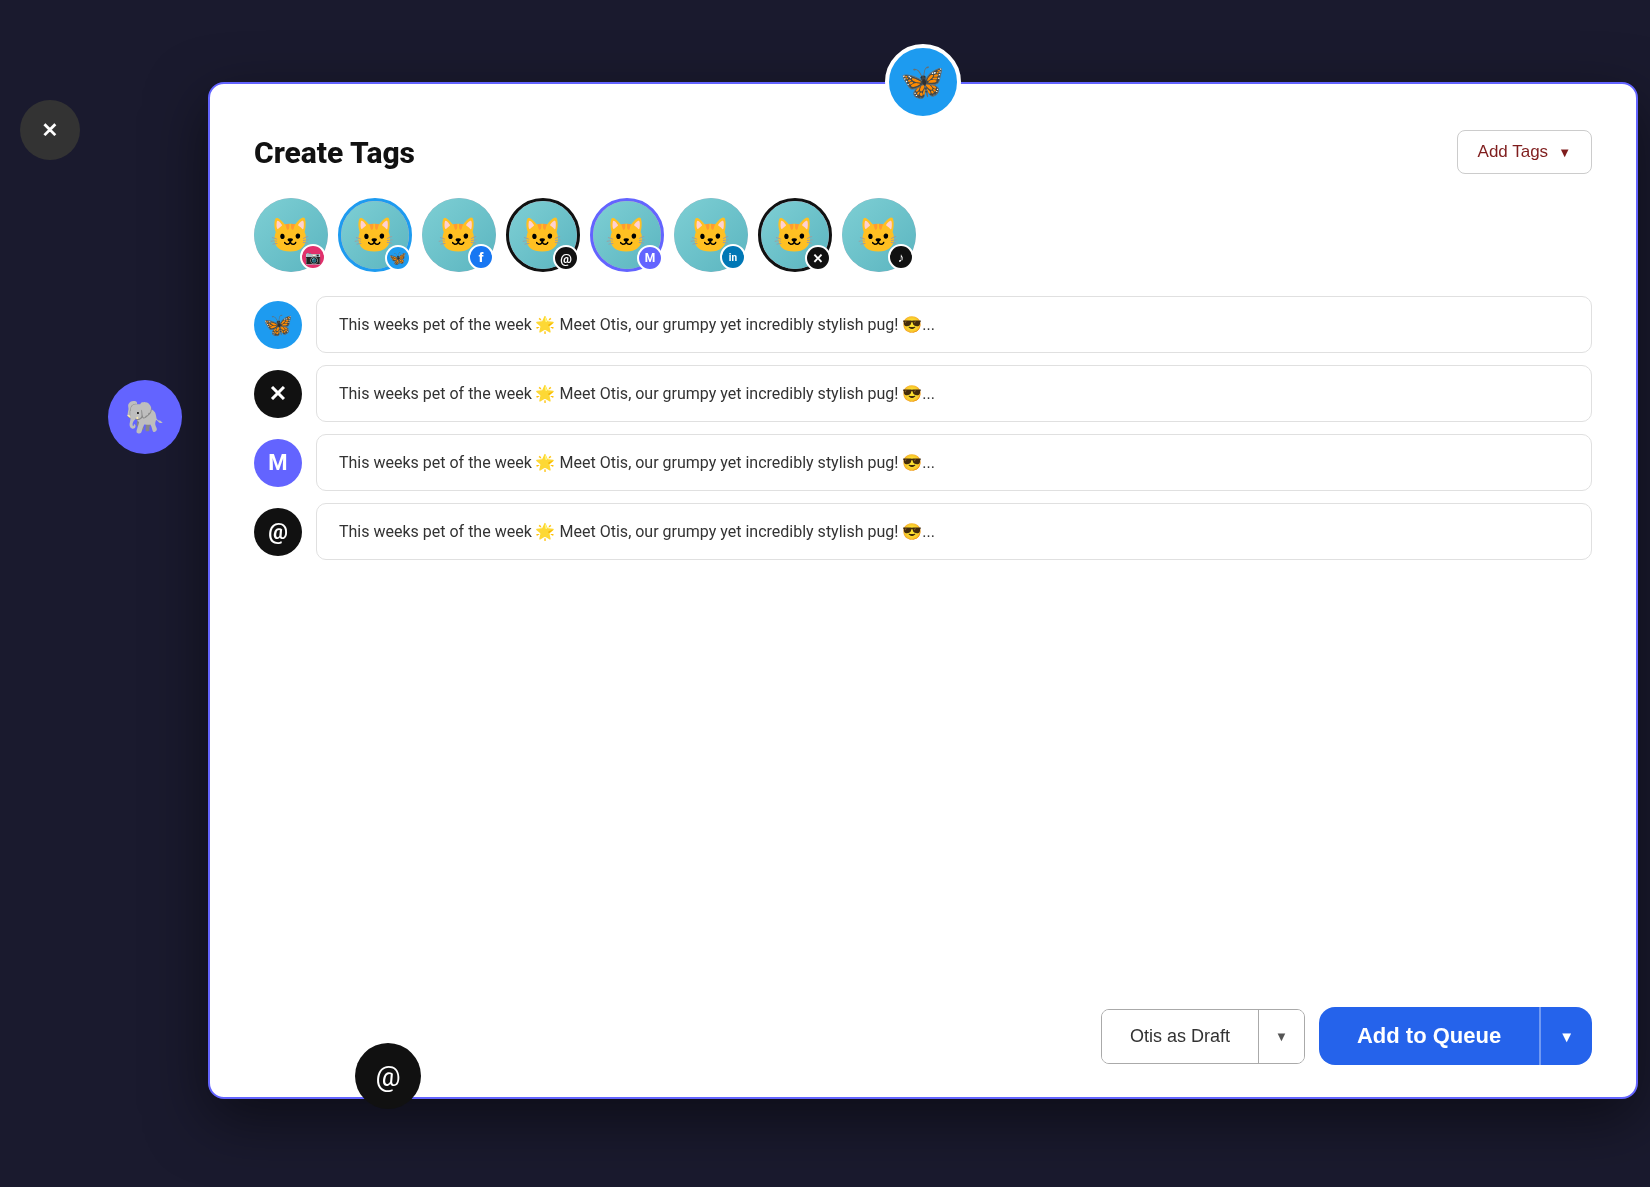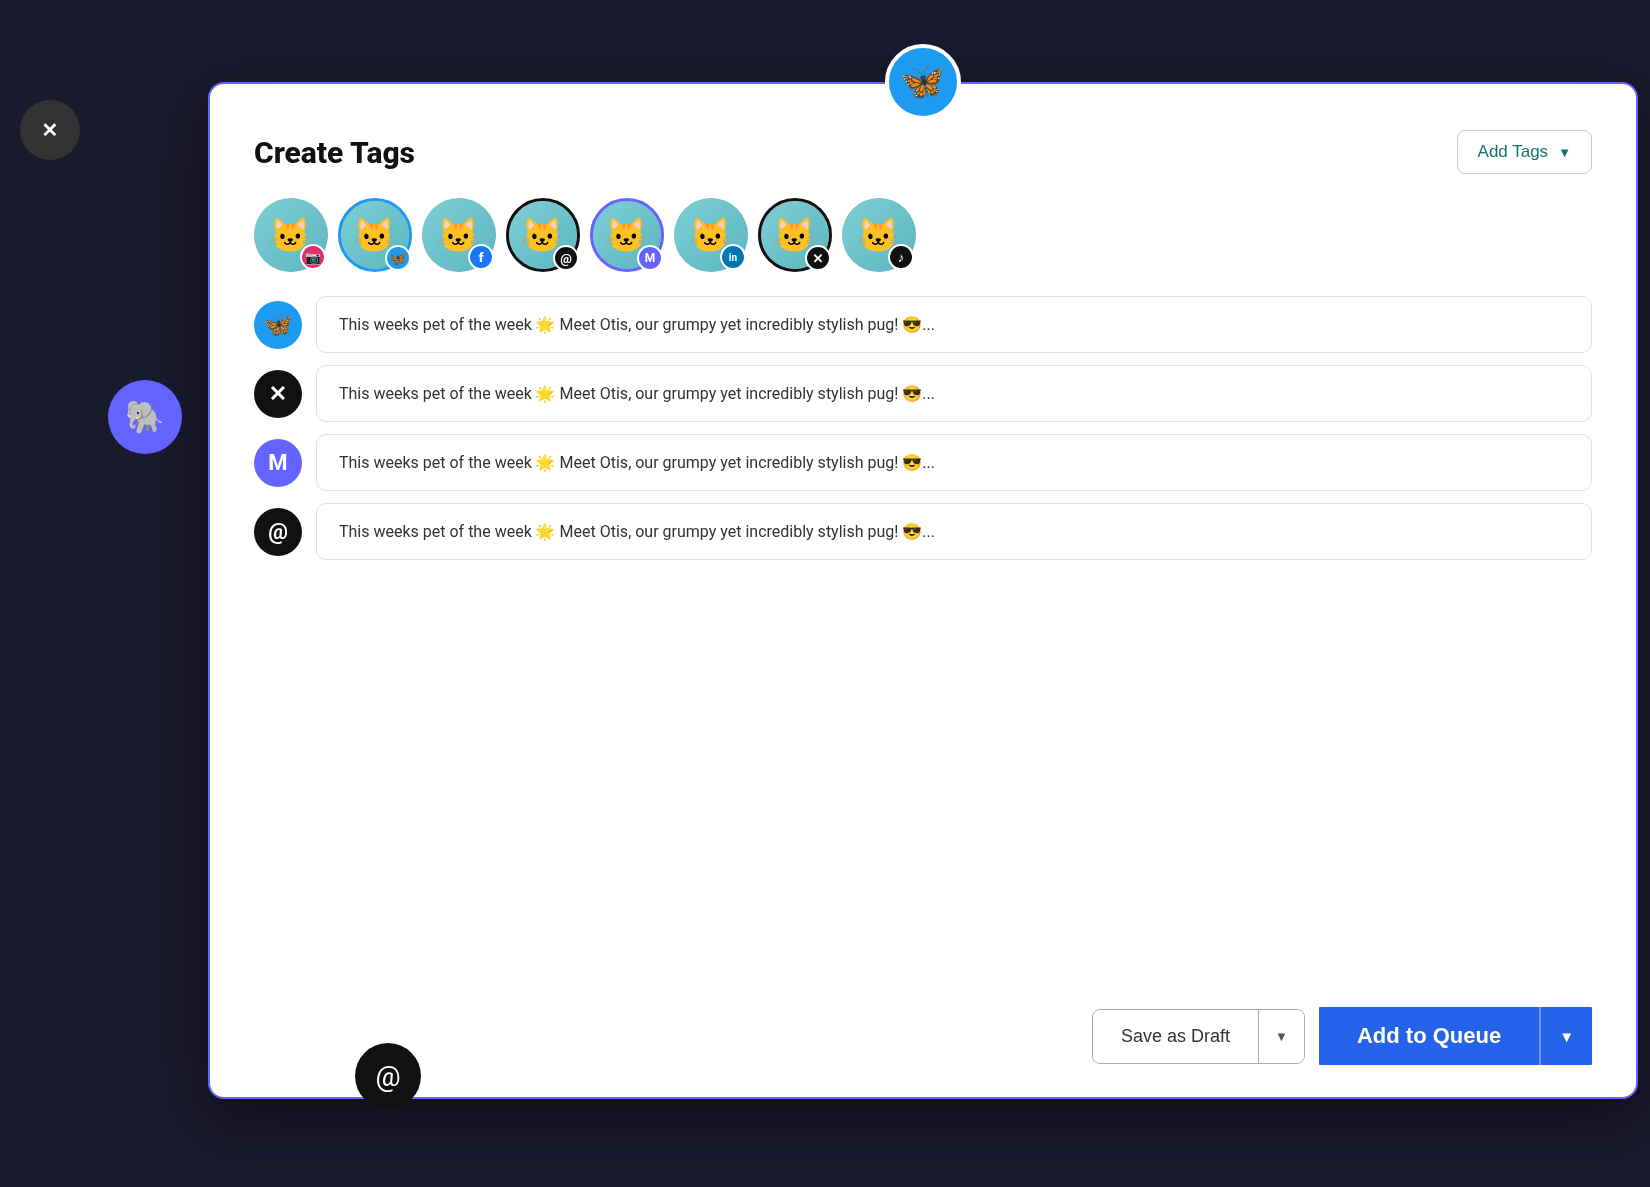--- a/index.html
+++ b/index.html
@@ -32,21 +32,21 @@
 </div>
 
 <div style="position:absolute;top:82px;left:208px;right:12px;bottom:88px;background:white;border-radius:16px;border:2.5px solid #6364ff;padding:38px 44px 32px 44px;display:flex;flex-direction:column;gap:22px;box-shadow:0 20px 60px rgba(0,0,0,0.5);">
 
   <div style="position:absolute;top:-40px;left:50%;transform:translateX(-50%);width:76px;height:76px;background:#1d9bf0;border-radius:50%;display:flex;align-items:center;justify-content:center;font-size:36px;border:4px solid white;z-index:10;">
     🦋
   </div>
 
   <div style="display:flex;align-items:center;justify-content:space-between;margin-top:8px;">
     <h1 style="font-size:30px;font-weight:800;color:#111;">Create Tags</h1>
-    <button style="display:flex;align-items:center;gap:10px;border:1.5px solid #ccc;border-radius:8px;padding:11px 20px;font-size:17px;color:#0f766e;background:white;cursor:pointer;">
+    <button style="display:flex;align-items:center;gap:10px;border:1.5px solid #ccc;border-radius:8px;padding:11px 20px;font-size:17px;color:#7f1d1d;background:white;cursor:pointer;">
       <span>Add Tags</span>
       <span style="font-size:13px;">▼</span>
     </button>
   </div>
 
   <div style="display:flex;align-items:center;gap:10px;padding:2px 0;">
 
     <div style="position:relative;width:74px;height:74px;cursor:pointer;">
       <div style="width:74px;height:74px;border-radius:50%;background:#b0b8c8;display:flex;align-items:center;justify-content:center;overflow:hidden;">
         <div style="width:100%;height:100%;background:linear-gradient(135deg,#7ecfd4,#5bb5c0);border-radius:50%;display:flex;align-items:center;justify-content:center;font-size:34px;">🐱</div>
@@ -125,27 +125,27 @@
     <div style="display:flex;align-items:center;gap:14px;">
       <div style="width:48px;height:48px;border-radius:50%;background:#111;display:flex;align-items:center;justify-content:center;font-size:22px;font-weight:700;color:white;flex-shrink:0;">@</div>
       <div style="flex:1;border:1.5px solid #e0e0e0;border-radius:10px;padding:18px 22px;font-size:16px;color:#333;background:white;cursor:text;white-space:nowrap;overflow:hidden;text-overflow:ellipsis;">This weeks pet of the week 🌟 Meet Otis, our grumpy yet incredibly stylish pug! 😎...</div>
     </div>
 
   </div>
 
   <div style="display:flex;align-items:center;justify-content:flex-end;gap:14px;margin-top:4px;">
 
     <div style="display:flex;align-items:stretch;border:1.5px solid #aaa;border-radius:8px;overflow:hidden;">
-      <button style="padding:16px 28px;font-size:18px;font-weight:500;color:#333;background:white;border:none;cursor:pointer;">Save as Draft</button>
+      <button style="padding:16px 28px;font-size:18px;font-weight:500;color:#333;background:white;border:none;cursor:pointer;">Otis as Draft</button>
       <button style="padding:16px 16px;border-left:1.5px solid #aaa;background:white;color:#555;cursor:pointer;border:none;border-left:1.5px solid #aaa;font-size:13px;">
         <span>▼</span>
       </button>
     </div>
 
-    <div style="display:flex;align-items:stretch;border-radius:1px;overflow:hidden;">
+    <div style="display:flex;align-items:stretch;border-radius:16px;overflow:hidden;">
       <button style="padding:16px 38px;font-size:22px;font-weight:700;color:white;background:#2563eb;border:none;cursor:pointer;">Add to Queue</button>
       <button style="padding:16px 18px;border-left:2px solid rgba(255,255,255,0.3);background:#2563eb;color:white;cursor:pointer;border:none;border-left:2px solid rgba(255,255,255,0.35);font-size:15px;">
         <span>▼</span>
       </button>
     </div>
 
   </div>
 
 </div>
 

